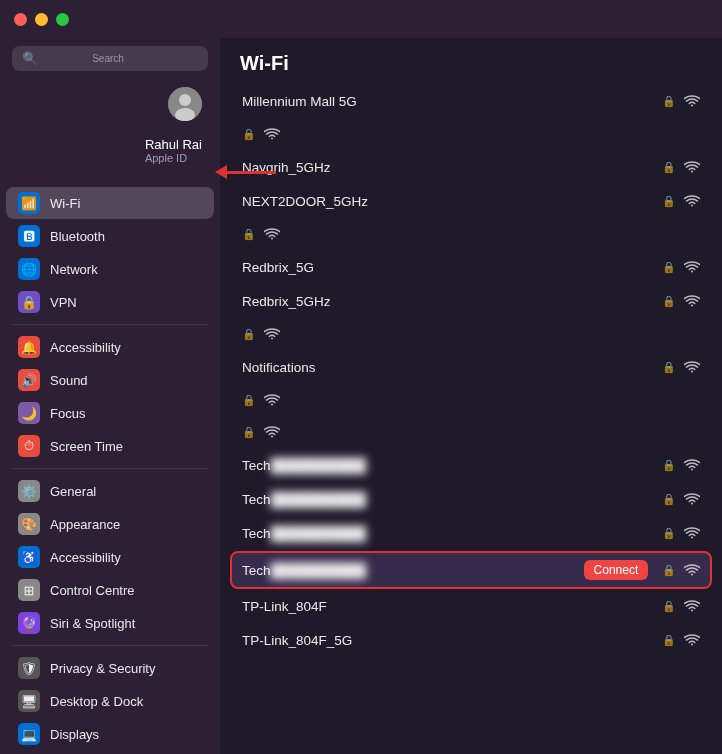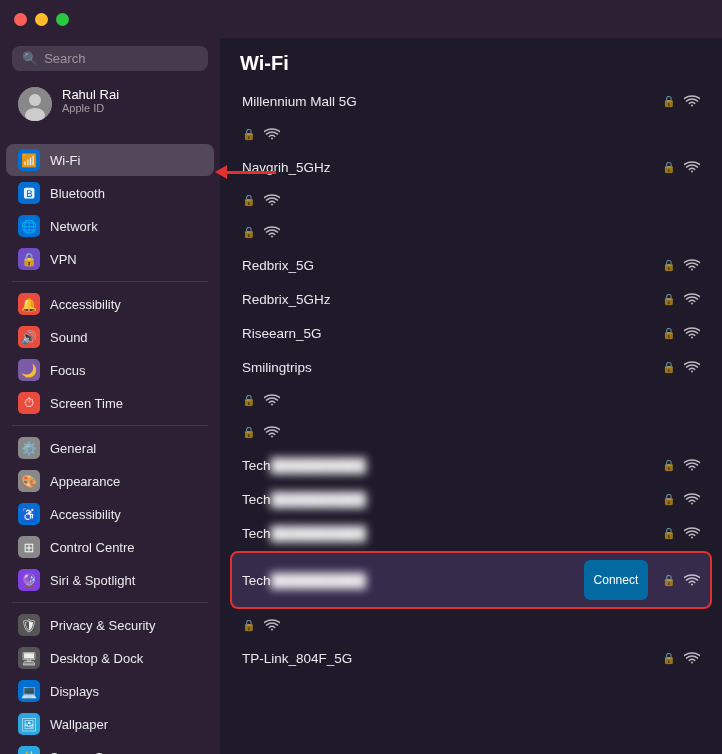--- a/index.html
+++ b/index.html
@@ -63,34 +63,36 @@
     }
     .search-icon-wrap {
       color: rgba(255,255,255,0.5);
       font-size: 13px;
     }
     .search-input {
       background: transparent;
       border: none;
       outline: none;
       color: rgba(255,255,255,0.7);
-      font-size: 13px;
+      font-size: 10px;
       width: 100%;
+      margin-left: 48px;
     }
     .search-input::placeholder { color: rgba(255,255,255,0.45); }
 
     
     .profile {
       display: flex;
-      align-items: flex-start;
+      align-items: flex-end;
       padding: 6px 12px;
-      gap: 10px;
+      gap: 16px;
       cursor: pointer;
       border-radius: 8px;
       margin: 0 6px 4px;
+      flex-direction: column;
     }
     .avatar {
       width: 34px; height: 34px;
       border-radius: 50%;
       background: #888;
       display: flex; align-items: center; justify-content: center;
       color: white; font-size: 14px;
       flex-shrink: 0;
       overflow: hidden;
     }
@@ -170,25 +172,25 @@
       padding: 7px 10px;
     }
     .network-name { flex: 1; }
     .blurred { filter: blur(4px); user-select: none; }
     .network-icons {
       display: flex;
       align-items: center;
       gap: 6px;
     }
     .connect-btn {
-      background: #0369a1;
+      background: #ef4444;
       color: white;
       border: none;
       border-radius: 6px;
-      padding: 13px 10px;
+      padding: 3px 10px;
       font-size: 12px;
       cursor: pointer;
       margin-right: 8px;
     }
 
     .wifi-symbol {
       display: inline-block;
       width: 16px;
       height: 13px;
       position: relative;
@@ -387,20 +389,21 @@
       <span class="lock-sym">🔒</span>
       <span class="wifi-symbol"><svg width="16" height="13" viewBox="0 0 20 16" fill="none" xmlns="http://www.w3.org/2000/svg">
     <path d="M10 13 L10 13" stroke="white" stroke-width="2.5" stroke-linecap="round"></path>
     <path d="M6.5 10.5 Q10 7.5 13.5 10.5" stroke="white" stroke-width="1.8" stroke-linecap="round" fill="none"></path>
     <path d="M3 7.5 Q10 2 17 7.5" stroke="white" stroke-width="1.8" stroke-linecap="round" fill="none"></path>
     <path d="M0 4.5 Q10 -2 20 4.5" stroke="white" stroke-width="1.8" stroke-linecap="round" fill="none"></path>
   </svg></span>
     </div>
   </div>
         <div class="network-item">
+    <span class="network-name">NEXT2DOOR_5GHz</span>
     <div class="network-icons">
 
       <span class="lock-sym">🔒</span>
       <span class="wifi-symbol"><svg width="16" height="13" viewBox="0 0 20 16" fill="none" xmlns="http://www.w3.org/2000/svg">
     <path d="M10 13 L10 13" stroke="white" stroke-width="2.5" stroke-linecap="round"></path>
     <path d="M6.5 10.5 Q10 7.5 13.5 10.5" stroke="white" stroke-width="1.8" stroke-linecap="round" fill="none"></path>
     <path d="M3 7.5 Q10 2 17 7.5" stroke="white" stroke-width="1.8" stroke-linecap="round" fill="none"></path>
     <path d="M0 4.5 Q10 -2 20 4.5" stroke="white" stroke-width="1.8" stroke-linecap="round" fill="none"></path>
   </svg></span>
     </div>
@@ -437,34 +440,33 @@
       <span class="lock-sym">🔒</span>
       <span class="wifi-symbol"><svg width="16" height="13" viewBox="0 0 20 16" fill="none" xmlns="http://www.w3.org/2000/svg">
     <path d="M10 13 L10 13" stroke="white" stroke-width="2.5" stroke-linecap="round"></path>
     <path d="M6.5 10.5 Q10 7.5 13.5 10.5" stroke="white" stroke-width="1.8" stroke-linecap="round" fill="none"></path>
     <path d="M3 7.5 Q10 2 17 7.5" stroke="white" stroke-width="1.8" stroke-linecap="round" fill="none"></path>
     <path d="M0 4.5 Q10 -2 20 4.5" stroke="white" stroke-width="1.8" stroke-linecap="round" fill="none"></path>
   </svg></span>
     </div>
   </div>
         <div class="network-item">
-    <span class="network-name">Riseearn_5G</span>
-    <div class="network-icons">
-
-      <span class="lock-sym">🔒</span>
-      <span class="wifi-symbol"><svg width="16" height="13" viewBox="0 0 20 16" fill="none" xmlns="http://www.w3.org/2000/svg">
-    <path d="M10 13 L10 13" stroke="white" stroke-width="2.5" stroke-linecap="round"></path>
-    <path d="M6.5 10.5 Q10 7.5 13.5 10.5" stroke="white" stroke-width="1.8" stroke-linecap="round" fill="none"></path>
-    <path d="M3 7.5 Q10 2 17 7.5" stroke="white" stroke-width="1.8" stroke-linecap="round" fill="none"></path>
-    <path d="M0 4.5 Q10 -2 20 4.5" stroke="white" stroke-width="1.8" stroke-linecap="round" fill="none"></path>
-  </svg></span>
-    </div>
-  </div>
-        <div class="network-item">
-    <span class="network-name">Smilingtrips</span>
+    <div class="network-icons">
+
+      <span class="lock-sym">🔒</span>
+      <span class="wifi-symbol"><svg width="16" height="13" viewBox="0 0 20 16" fill="none" xmlns="http://www.w3.org/2000/svg">
+    <path d="M10 13 L10 13" stroke="white" stroke-width="2.5" stroke-linecap="round"></path>
+    <path d="M6.5 10.5 Q10 7.5 13.5 10.5" stroke="white" stroke-width="1.8" stroke-linecap="round" fill="none"></path>
+    <path d="M3 7.5 Q10 2 17 7.5" stroke="white" stroke-width="1.8" stroke-linecap="round" fill="none"></path>
+    <path d="M0 4.5 Q10 -2 20 4.5" stroke="white" stroke-width="1.8" stroke-linecap="round" fill="none"></path>
+  </svg></span>
+    </div>
+  </div>
+        <div class="network-item">
+    <span class="network-name">Notifications</span>
     <div class="network-icons">
 
       <span class="lock-sym">🔒</span>
       <span class="wifi-symbol"><svg width="16" height="13" viewBox="0 0 20 16" fill="none" xmlns="http://www.w3.org/2000/svg">
     <path d="M10 13 L10 13" stroke="white" stroke-width="2.5" stroke-linecap="round"></path>
     <path d="M6.5 10.5 Q10 7.5 13.5 10.5" stroke="white" stroke-width="1.8" stroke-linecap="round" fill="none"></path>
     <path d="M3 7.5 Q10 2 17 7.5" stroke="white" stroke-width="1.8" stroke-linecap="round" fill="none"></path>
     <path d="M0 4.5 Q10 -2 20 4.5" stroke="white" stroke-width="1.8" stroke-linecap="round" fill="none"></path>
   </svg></span>
     </div>
@@ -539,20 +541,21 @@
       <span class="lock-sym">🔒</span>
       <span class="wifi-symbol"><svg width="16" height="13" viewBox="0 0 20 16" fill="none" xmlns="http://www.w3.org/2000/svg">
     <path d="M10 13 L10 13" stroke="white" stroke-width="2.5" stroke-linecap="round"></path>
     <path d="M6.5 10.5 Q10 7.5 13.5 10.5" stroke="white" stroke-width="1.8" stroke-linecap="round" fill="none"></path>
     <path d="M3 7.5 Q10 2 17 7.5" stroke="white" stroke-width="1.8" stroke-linecap="round" fill="none"></path>
     <path d="M0 4.5 Q10 -2 20 4.5" stroke="white" stroke-width="1.8" stroke-linecap="round" fill="none"></path>
   </svg></span>
     </div>
   </div>
         <div class="network-item">
+    <span class="network-name">TP-Link_804F</span>
     <div class="network-icons">
 
       <span class="lock-sym">🔒</span>
       <span class="wifi-symbol"><svg width="16" height="13" viewBox="0 0 20 16" fill="none" xmlns="http://www.w3.org/2000/svg">
     <path d="M10 13 L10 13" stroke="white" stroke-width="2.5" stroke-linecap="round"></path>
     <path d="M6.5 10.5 Q10 7.5 13.5 10.5" stroke="white" stroke-width="1.8" stroke-linecap="round" fill="none"></path>
     <path d="M3 7.5 Q10 2 17 7.5" stroke="white" stroke-width="1.8" stroke-linecap="round" fill="none"></path>
     <path d="M0 4.5 Q10 -2 20 4.5" stroke="white" stroke-width="1.8" stroke-linecap="round" fill="none"></path>
   </svg></span>
     </div>

